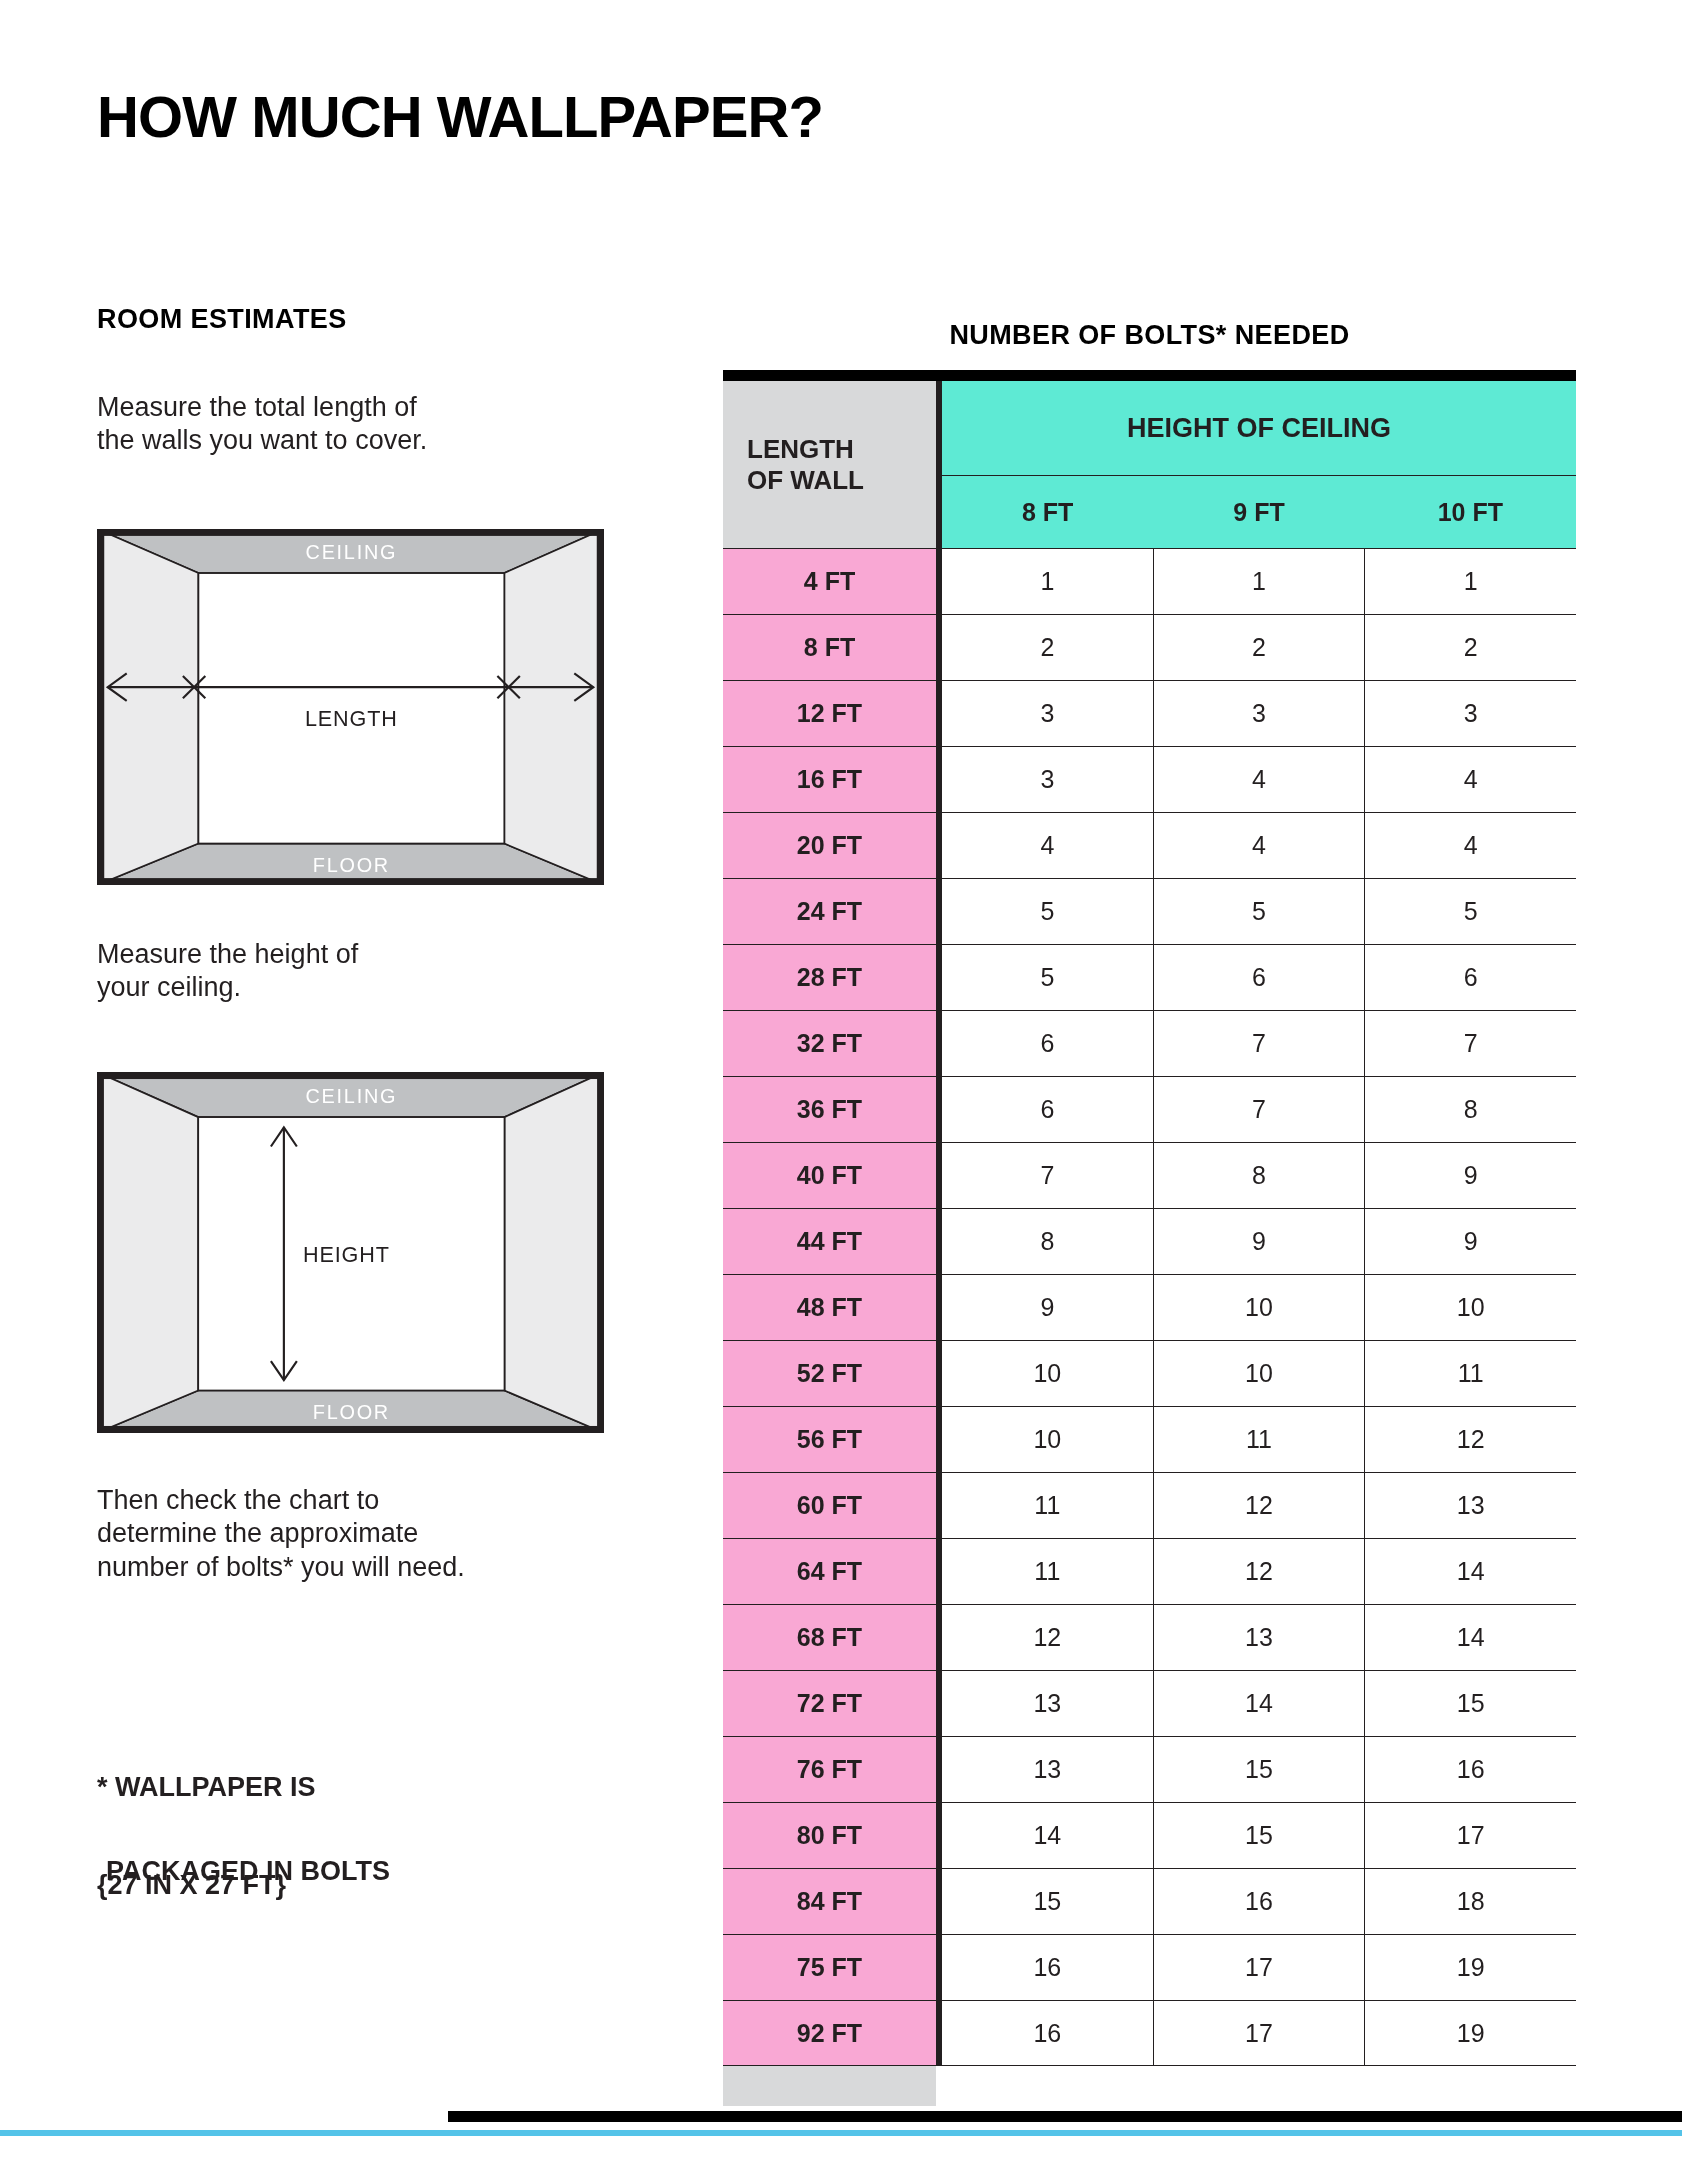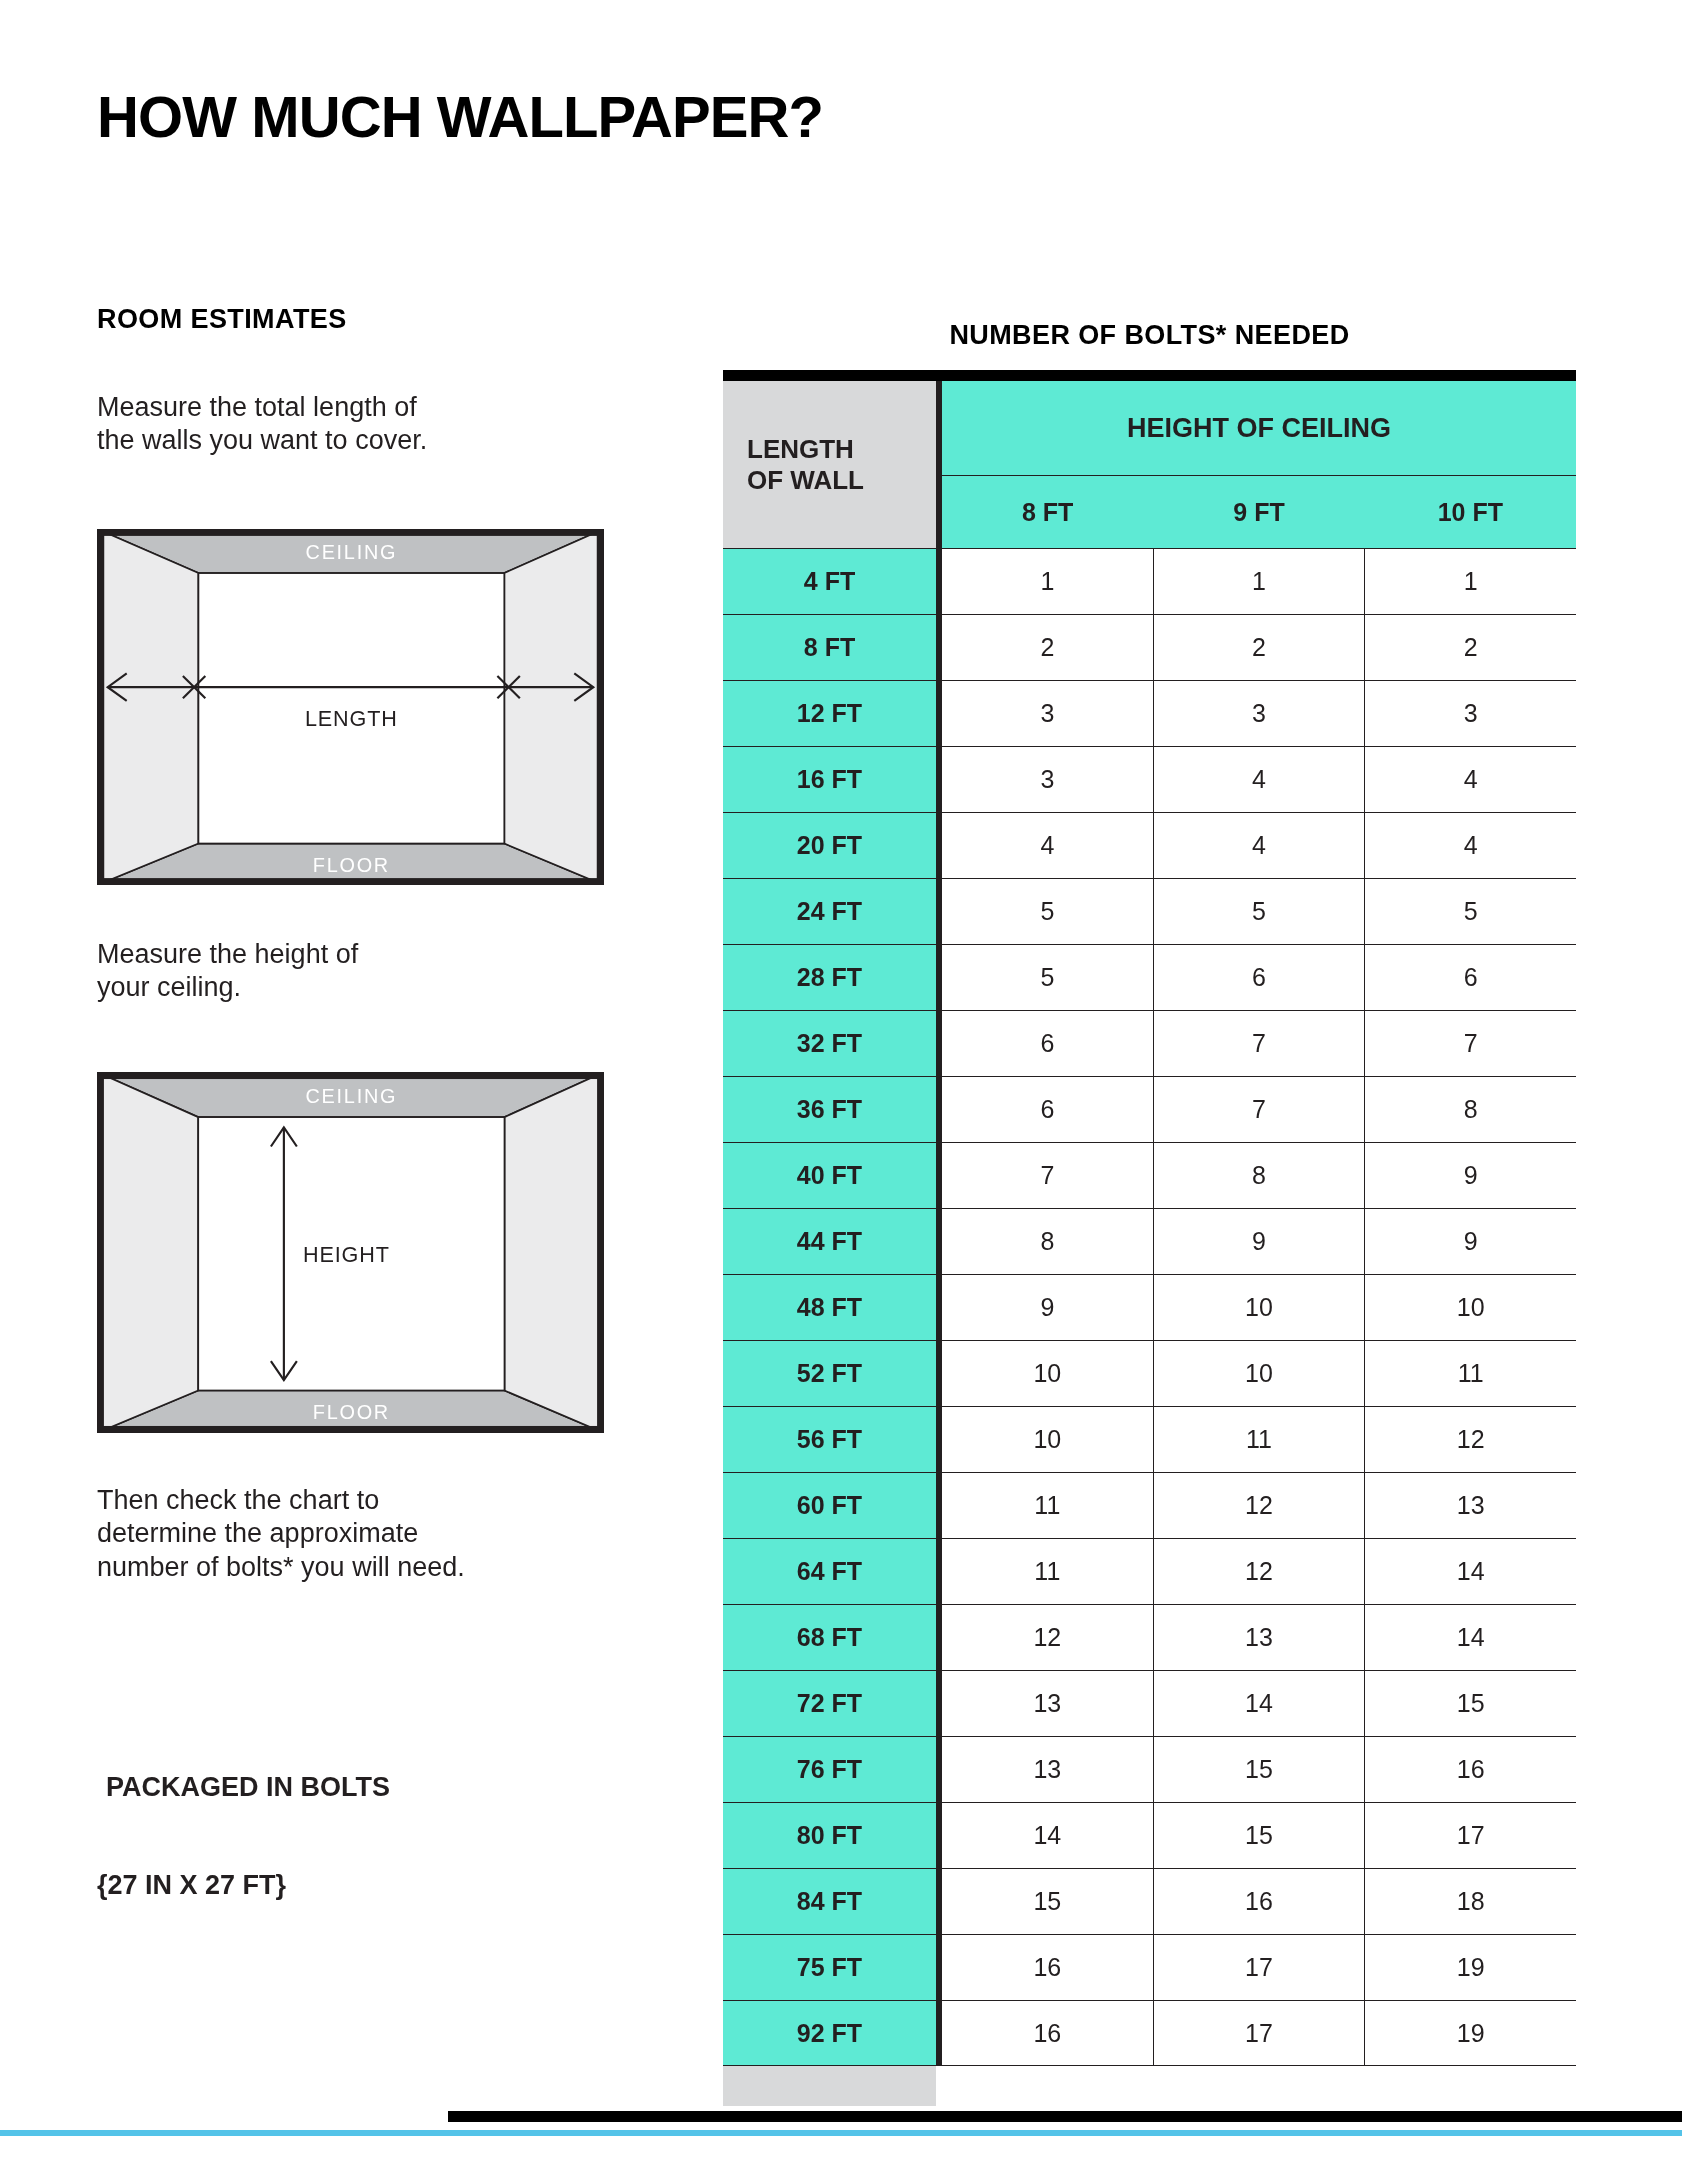--- a/index.html
+++ b/index.html
@@ -53,21 +53,21 @@
     font-weight:bold; font-size:27px;
   }
   .hcols { height:72px; display:flex; }
   .hcol {
     flex:1; display:flex; align-items:center; justify-content:center;
     font-weight:bold; font-size:25px;
   }
   .trow { display:flex; height:66px; border-top:1.7px solid #231f20; }
   .trow:last-of-type { border-bottom:1.7px solid #231f20; }
   .lcell {
-    width:213px; background:#5eead4;
+    width:213px; background:#f9a8d4;
     display:flex; align-items:center; justify-content:center;
     font-weight:bold; font-size:25px;
   }
   .dwrap { flex:1; border-left:6px solid #231f20; display:flex; background:#fff; }
   .dcell {
     flex:1; display:flex; align-items:center; justify-content:center;
     font-size:25px;
   }
   .dcell + .dcell { border-left:1.7px solid #231f20; }
   .gray-stub { width:213px; height:40px; background:#d8d9da; }
@@ -126,20 +126,21 @@
   <text x="294" y="36" text-anchor="middle" font-size="23" letter-spacing="2" fill="#ffffff">CEILING</text>
   <text x="294" y="401" text-anchor="middle" font-size="23" letter-spacing="2" fill="#ffffff">FLOOR</text>
   <text x="238" y="219" text-anchor="start" font-size="25" letter-spacing="1" fill="#231f20">HEIGHT</text>
 </svg>
 
 <div class="abs step" style="top:1484px;">Then check the chart to
 determine the approximate
 number of bolts* you will need.</div>
 
 <div class="abs bold-note" style="top:1725px;">
+  <div>* WALLPAPER IS</div>
   <div class="note-indent">PACKAGED IN BOLTS</div>
 </div>
 
 <div class="abs bold-note" style="top:1823px;">
   <div>{27 IN X 27 FT}</div>
 </div>
 
 <div class="abs bolts-heading section-heading accent">NUMBER OF BOLTS* NEEDED</div>
 
 <div class="abs btable">

